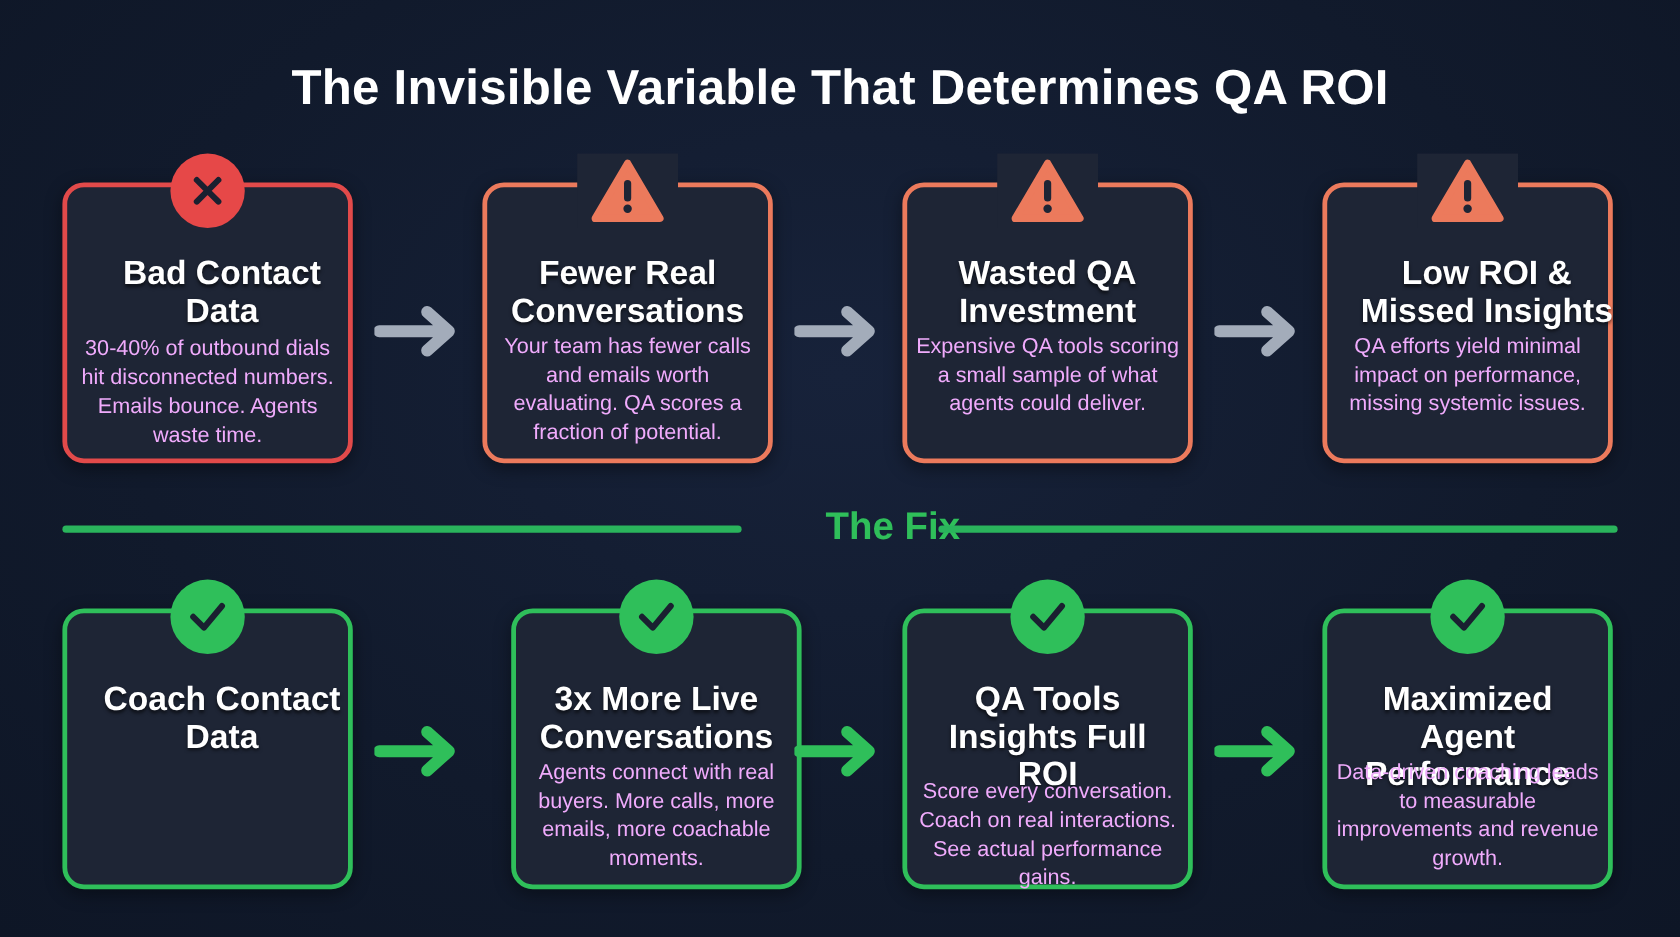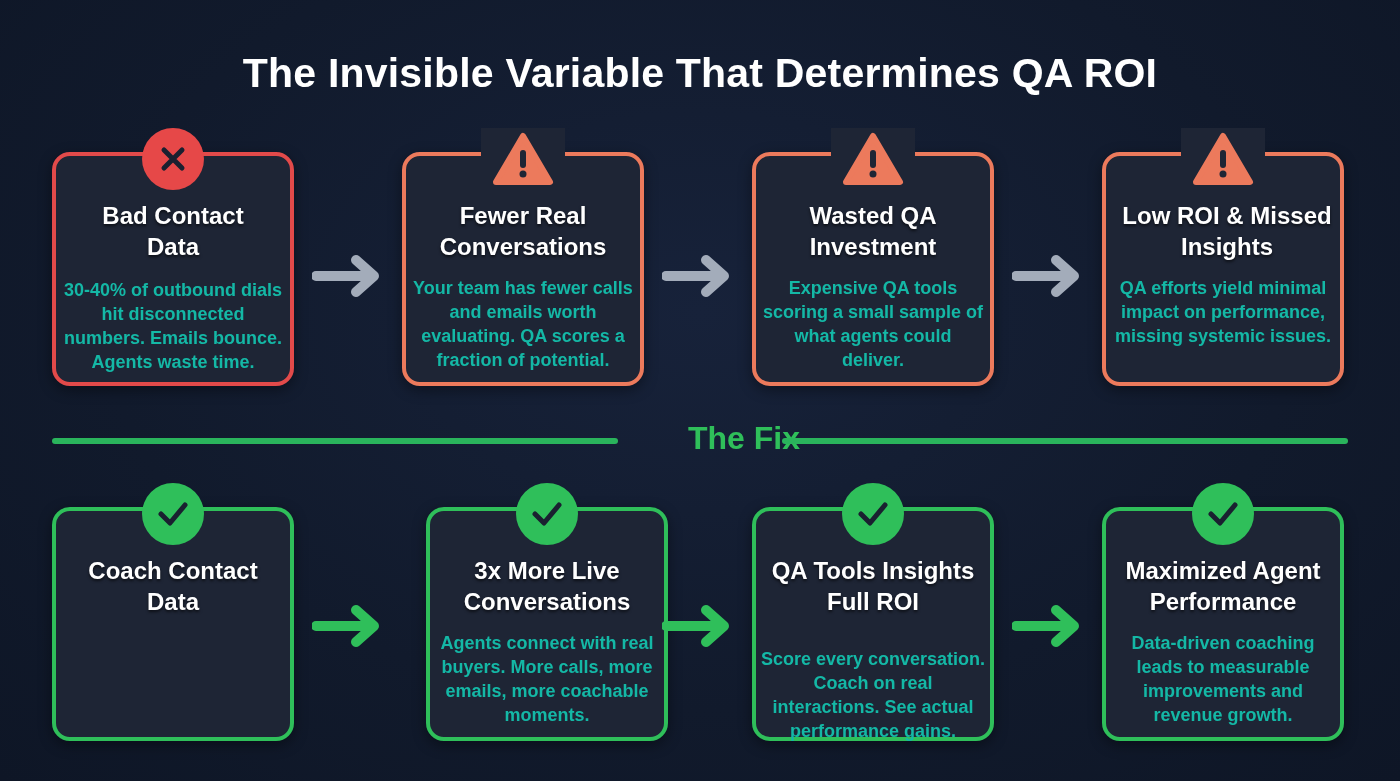--- a/index.html
+++ b/index.html
@@ -4,22 +4,22 @@
 <style>
   html,body{margin:0;padding:0;}
   body{width:1400px;height:781px;overflow:hidden;background:#111a2c;
     background:radial-gradient(ellipse at 50% 40%,#17223a 0%,#111a2c 60%,#0e1626 100%);
     font-family:"Liberation Sans","DejaVu Sans",sans-serif;position:relative;color:#fff;}
   .title{position:absolute;left:0;right:0;top:50px;text-align:center;font-size:41px;font-weight:700;letter-spacing:0.2px;color:#fff;}
   .card{position:absolute;width:242px;height:234px;border-radius:18px;background:#1e2535;box-sizing:border-box;text-align:center;box-shadow:0 4px 14px rgba(0,0,0,0.4);}
   .card.red{border:4px solid #e24a4a;}
   .card.orange{border:4px solid #ec7a5c;}
   .card.green{border:4px solid #2fbf5a;}
-  .card h3{margin:0;position:absolute;left:6px;right:6px;top:44px;font-size:24px;line-height:31px;font-weight:700;color:#fff;text-shadow:0 2px 3px rgba(0,0,0,0.6);}
-  .card p{margin:0;position:absolute;left:6px;right:6px;top:120px;font-size:18px;line-height:24px;color:#14b8a6;font-weight:bold;}
+  .card h3{margin:12px;position:absolute;left:6px;right:6px;top:44px;font-size:28px;line-height:31px;font-weight:700;color:#fff;text-shadow:0 2px 3px rgba(0,0,0,0.6);}
+  .card p{margin:0;position:absolute;left:6px;right:6px;top:120px;font-size:18px;line-height:24px;color:#f0abfc;}
   .badge{position:absolute;left:50%;top:-28px;transform:translateX(-50%);width:62px;height:62px;display:flex;align-items:center;justify-content:center;}
   .badge.circle{border-radius:50%;}
   .badge.circle.red{background:#e64848;}
   .badge.circle.green{background:#2fbf5a;}
   .badge.tri{background:#1e2535;width:84px;}
   .arrow{position:absolute;width:74px;height:44px;}
   .divider-line{position:absolute;top:438px;height:6px;background:#2ab45c;border-radius:3px;}
   .fix-label{position:absolute;top:420px;left:600px;width:200px;text-align:right;font-size:32px;font-weight:700;color:#2fbf5a;}
 </style>
 </head>

